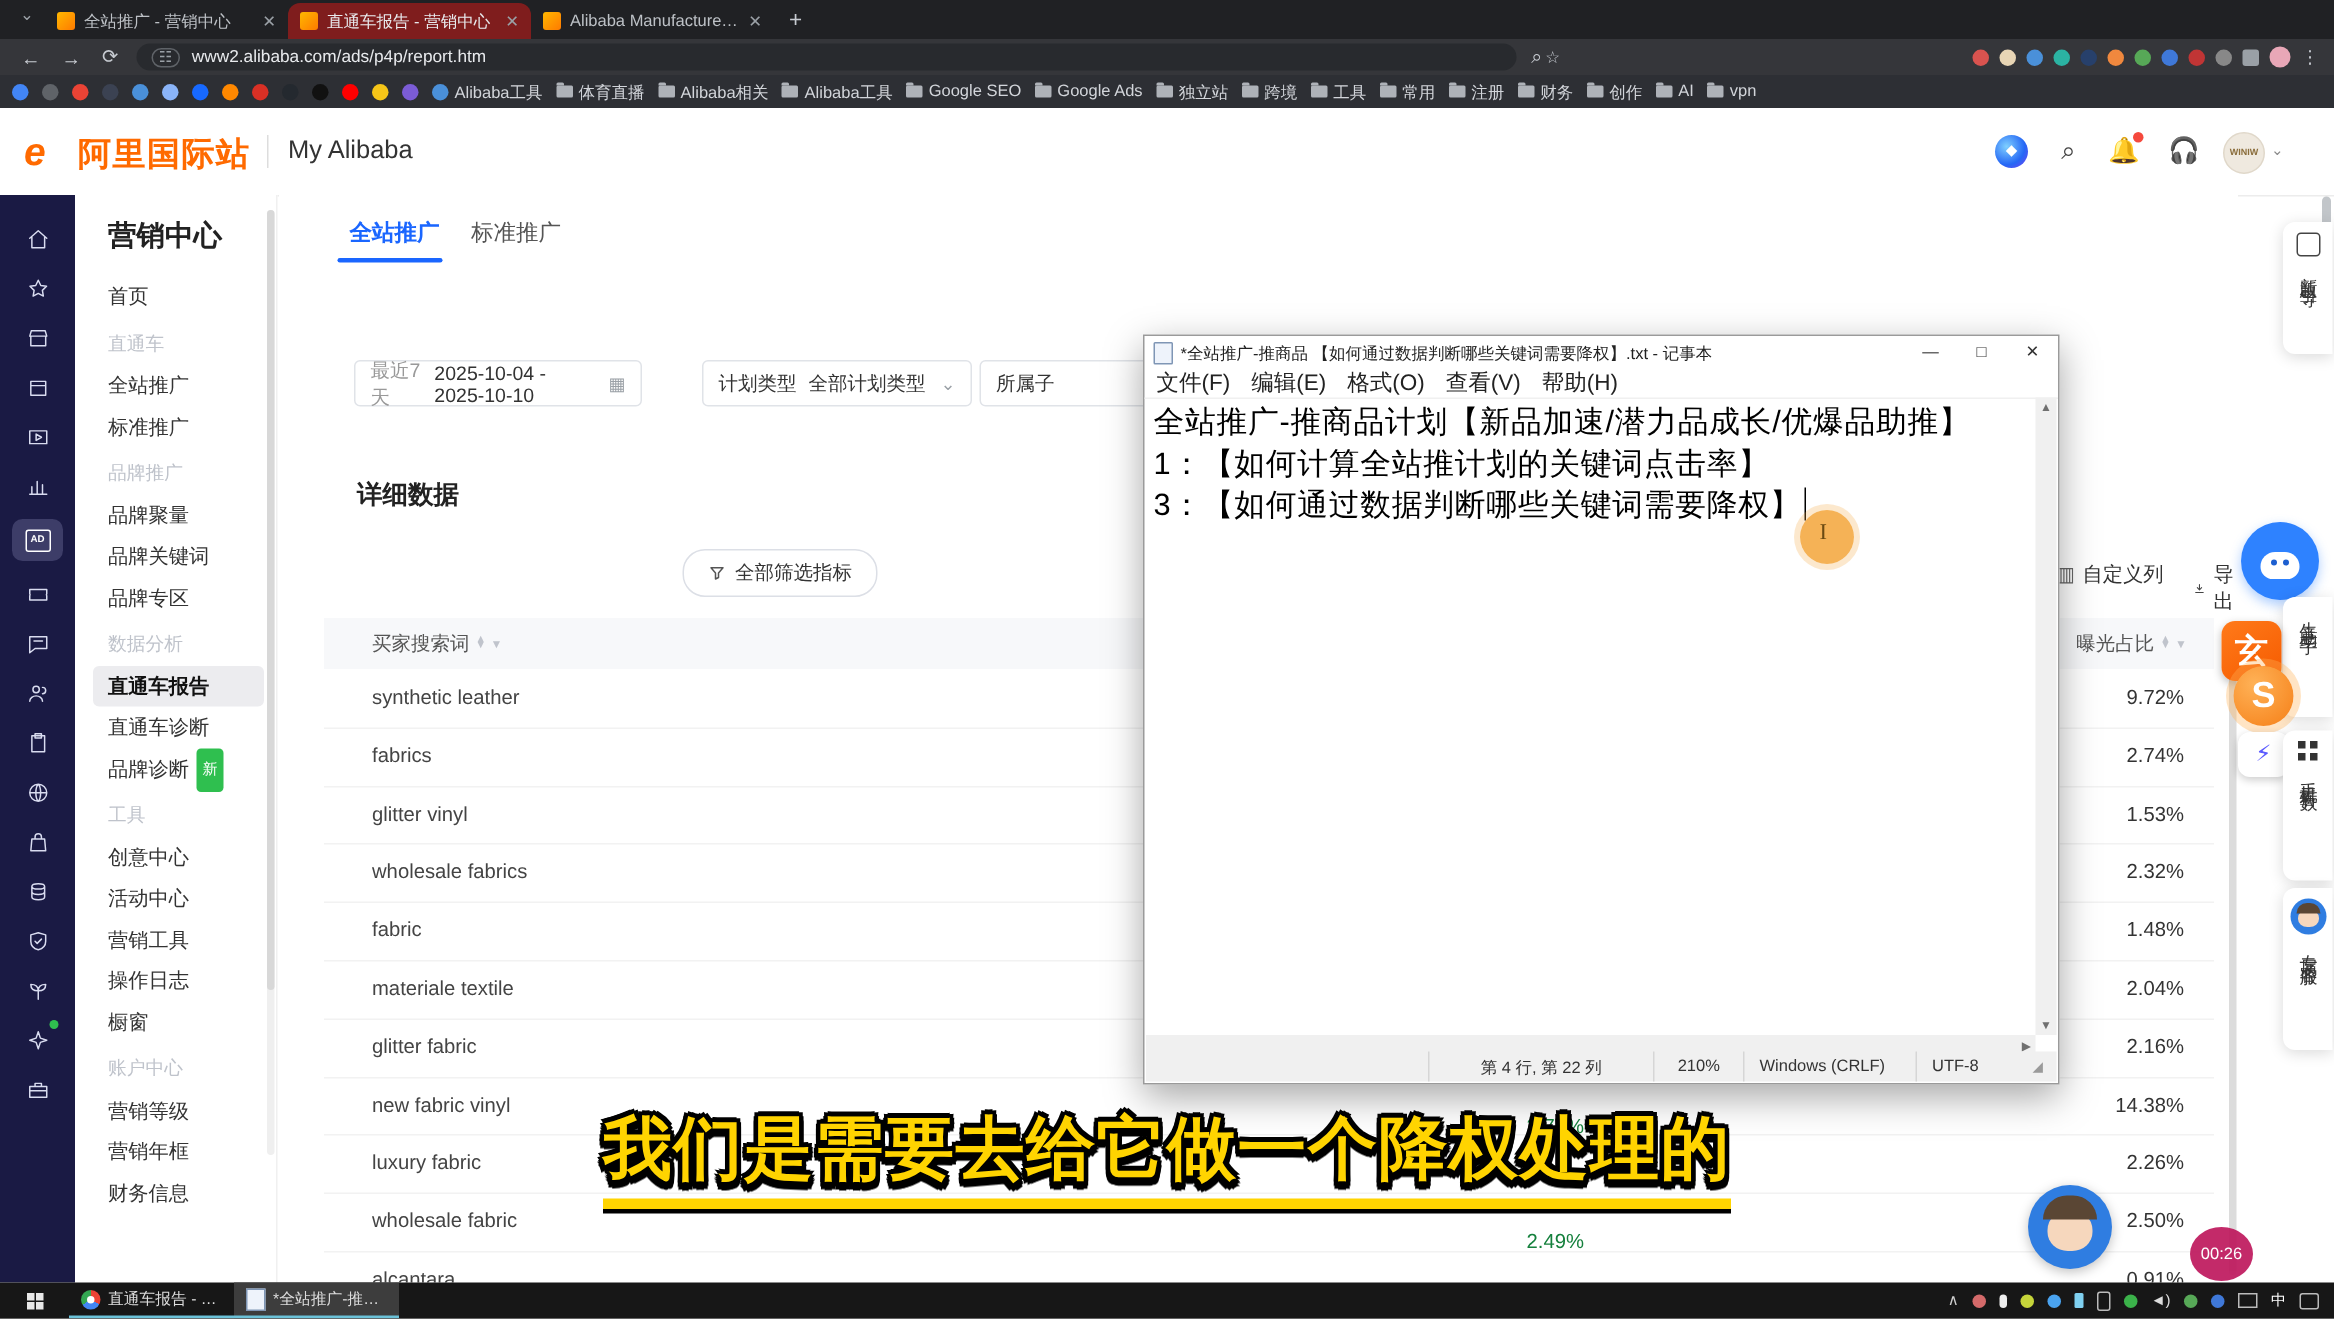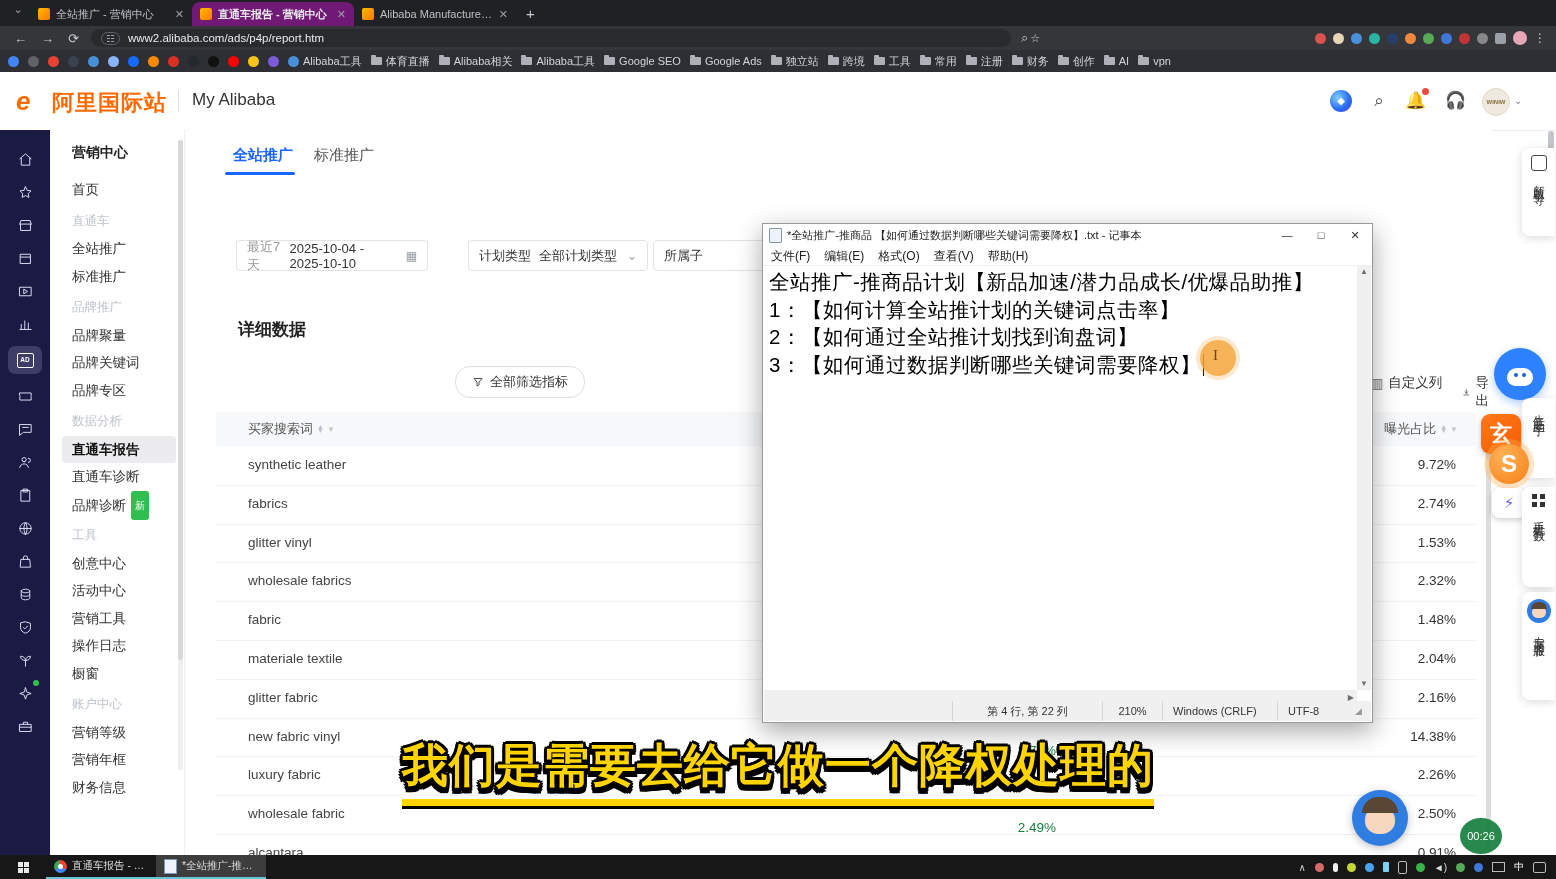--- a/index.html
+++ b/index.html
@@ -5,21 +5,21 @@
   html,body{margin:0;padding:0;background:#000;}
   .page{position:relative;width:1556px;height:879px;overflow:hidden;background:#fff;
     font-family:"Liberation Sans","DejaVu Sans",sans-serif;-webkit-font-smoothing:antialiased;}
   .abs{position:absolute;}
 
   
   .tabsbar{left:0;top:0;width:1556px;height:26px;background:#202124;display:flex;align-items:flex-end;}
   .tabsearch{width:24px;height:20px;margin:0 0 3px 6px;color:#9aa0a6;font-size:11px;text-align:center;}
   .btab{height:24px;width:146px;display:flex;align-items:center;gap:6px;padding:0 8px;border-radius:8px 8px 0 0;
     color:#bdc1c6;font-size:11px;}
-  .btab.active{background:#701a75;color:#e8eaed;font-weight:bold;}
+  .btab.active{background:#7f1d1d;color:#e8eaed;}
   .btab .fav{width:12px;height:12px;border-radius:2px;background:linear-gradient(135deg,#ffb800,#ff7a00);flex:0 0 auto;}
   .btab .lbl{flex:1;overflow:hidden;white-space:nowrap;text-overflow:ellipsis;}
   .btab .x{color:#9aa0a6;font-size:11px;}
   .newtab{color:#c7cbd1;font-size:15px;margin:0 0 4px 10px;}
   .addrbar{left:0;top:26px;width:1556px;height:24px;background:#35363a;display:flex;align-items:center;}
   .navic{color:#c7cbd1;font-size:13px;margin-left:14px;}
   .omni{margin-left:12px;width:900px;height:18px;border-radius:9px;background:#282a2e;display:flex;align-items:center;
     color:#e8eaed;font-size:11.5px;padding:0 10px;gap:8px;}
   .omni .site{color:#9aa0a6;font-size:10px;border:1px solid #5f6368;border-radius:7px;padding:0 4px;}
   .exts{position:absolute;right:10px;top:26px;height:24px;display:flex;align-items:center;gap:7px;}
@@ -50,21 +50,21 @@
   .rail{left:0;top:130px;width:50px;height:725px;background:#1a1a44;display:flex;flex-direction:column;align-items:center;padding-top:18px;box-sizing:border-box;gap:11px;}
   .railic{width:30px;height:22px;display:flex;align-items:center;justify-content:center;border-radius:7px;position:relative;}
   .railic svg{width:17px;height:17px;stroke:#d9dcf0;stroke-width:1.4;fill:none;stroke-linecap:round;stroke-linejoin:round;}
   .railic.sel{background:#3d3d68;width:34px;height:28px;}
   .adbox{width:15px;height:13px;border:1.4px solid #fff;border-radius:2px;color:#fff;font-size:6.5px;font-weight:bold;
     text-align:center;line-height:12px;}
   .gdot{position:absolute;right:1px;top:-2px;width:6px;height:6px;border-radius:50%;background:#2fbf4f;}
 
   
   .sbar{left:50px;top:130px;width:135px;height:725px;background:#fff;border-right:1px solid #f0f0f0;box-sizing:border-box;padding:14px 0 0 22px;}
-  .sbar-title{font-size:14px;font-weight:bold;color:#222;margin-bottom:14px;}
+  .sbar-title{font-size:19px;font-weight:bold;color:#222;margin-bottom:14px;}
   .sitem{font-size:13.5px;color:#333;height:27.5px;line-height:27.5px;white-space:nowrap;}
   .sitem.section{color:#bfc3cb;font-size:12.5px;margin-top:4px;}
   .sitem.selected{background:#ececef;border-radius:4px;font-weight:bold;color:#111;margin-left:-10px;padding-left:10px;width:104px;}
   .badge-new{display:inline-block;margin-left:5px;background:#2fbf4f;color:#fff;font-size:10px;border-radius:3px;padding:1px 4px;vertical-align:1px;}
   .sscroll{left:178px;top:140px;width:5px;height:630px;background:#efefef;border-radius:3px;}
   .sscroll .thumb{width:5px;height:520px;background:#d8d8d8;border-radius:3px;}
 
   
   .main{left:186px;top:130px;width:1306px;height:725px;background:#fff;overflow:hidden;}
   .toptab{position:absolute;top:16px;font-size:15px;color:#555;}
@@ -96,21 +96,21 @@
   .trow .pct{position:absolute;right:20px;top:11px;color:#333;}
   .tscroll{left:1486px;top:420px;width:5px;height:430px;background:#dcdcdc;border-radius:3px;}
 
   
   .notepad{left:762px;top:223px;width:611px;height:500px;background:#fff;border:1px solid #9a9a9a;box-sizing:border-box;
     box-shadow:0 8px 24px rgba(0,0,0,.35);}
   .np-title{height:22px;display:flex;align-items:center;font-size:11px;color:#222;padding-left:6px;gap:5px;}
   .np-ico{width:11px;height:13px;background:#eef3fb;border:1px solid #7f96b5;border-radius:1px;}
   .np-ctl{margin-left:auto;display:flex;}
   .np-ctl span{width:34px;text-align:center;font-size:11px;color:#333;line-height:22px;}
-  .np-menu{height:19px;display:flex;align-items:flex-end;gap:14px;font-size:12px;color:#222;padding-left:8px;border-bottom:1px solid #f0f0f0;}
+  .np-menu{height:19px;display:flex;align-items:center;gap:14px;font-size:15px;color:#222;padding-left:8px;border-bottom:1px solid #f0f0f0;}
   .np-body{position:absolute;left:1px;top:41px;right:15px;height:425px;overflow:hidden;
     font-size:20.5px;color:#000;line-height:27.5px;padding:3px 0 0 5px;letter-spacing:.5px;}
   .np-caret{display:inline-block;width:1.5px;height:22px;background:#000;vertical-align:-4px;margin-left:2px;}
   .np-cursorglow{position:absolute;left:437px;top:116px;width:36px;height:36px;border-radius:50%;
     background:rgba(243,164,56,.85);box-shadow:0 0 0 4px rgba(243,164,56,.25);}
   .np-cursorglow::after{content:"I";position:absolute;left:13px;top:7px;color:#6b4a12;font-size:15px;font-family:"Liberation Serif",serif;}
   .np-vscroll{position:absolute;right:1px;top:41px;width:14px;height:425px;background:#f0f0f0;color:#707070;font-size:8px;}
   .np-vscroll .up{position:absolute;top:2px;left:3px;}
   .np-vscroll .dn{position:absolute;bottom:2px;left:3px;}
   .np-hscroll{position:absolute;left:1px;right:15px;top:466px;height:14px;background:#f0f0f0;color:#707070;font-size:8px;}
@@ -138,21 +138,21 @@
      linear-gradient(#333,#333) 0 0/5px 5px no-repeat,
      linear-gradient(#333,#333) 8px 0/5px 5px no-repeat,
      linear-gradient(#333,#333) 0 8px/5px 5px no-repeat,
      linear-gradient(#333,#333) 8px 8px/5px 5px no-repeat;}
   .girl{width:24px;height:24px;border-radius:50%;background:#2f7de1;position:relative;overflow:hidden;}
   .girl::before{content:"";position:absolute;left:5px;top:7px;width:14px;height:12px;border-radius:50% 50% 45% 45%;background:#f6d7bd;}
   .girl::after{content:"";position:absolute;left:4px;top:3px;width:16px;height:7px;border-radius:8px 8px 0 0;background:#5a4634;}
   .bigirl{left:1352px;top:790px;width:56px;height:56px;border-radius:50%;background:#2f7de1;position:absolute;overflow:hidden;box-shadow:0 2px 8px rgba(0,0,0,.25);}
   .bigirl::before{content:"";position:absolute;left:13px;top:16px;width:30px;height:28px;border-radius:50% 50% 45% 45%;background:#f6d7bd;}
   .bigirl::after{content:"";position:absolute;left:10px;top:7px;width:36px;height:16px;border-radius:18px 18px 0 0;background:#5a4634;}
-  .timer{left:1460px;top:818px;width:42px;height:36px;border-radius:50%;background:#15803d;color:#fff;font-size:11px;
+  .timer{left:1460px;top:818px;width:42px;height:36px;border-radius:50%;background:#be185d;color:#fff;font-size:11px;
     text-align:center;line-height:36px;position:absolute;opacity:.92;}
 
   
   .subtitle{left:50%;top:735px;transform:translateX(-50%);position:absolute;white-space:nowrap;
     font-size:46px;font-weight:900;color:#ffd400;letter-spacing:1px;
     text-shadow:3px 0 0 #000,-3px 0 0 #000,0 3px 0 #000,0 -3px 0 #000,2.5px 2.5px 0 #000,-2.5px -2.5px 0 #000,2.5px -2.5px 0 #000,-2.5px 2.5px 0 #000;
     border-bottom:7px solid #ffd400;padding-bottom:2px;filter:drop-shadow(0 3px 0 #000);}
 
   
   .taskbar{left:0;top:855px;width:1556px;height:24px;background:#171717;display:flex;align-items:center;}
@@ -566,21 +566,20 @@
     <div class="np-menu" id="npmenu">
         <span>文件(F)</span>
         <span>编辑(E)</span>
         <span>格式(O)</span>
         <span>查看(V)</span>
         <span>帮助(H)</span>
       </div>
     <div class="np-body" id="npbody">
         <div>全站推广-推商品计划【新品加速/潜力品成长/优爆品助推】</div>
         <div>1：【如何计算全站推计划的关键词点击率】</div>
-        <div>2：【如何通过全站推计划找到询盘词】</div>
         <div>3：【如何通过数据判断哪些关键词需要降权】<span class="np-caret"></span></div>
       </div>
     <div class="np-cursorglow"></div>
     <div class="np-vscroll">
         <span class="up">▲</span>
         <span class="dn">▼</span>
       </div>
     <div class="np-hscroll">
         <span class="rt">▶</span>
       </div>

